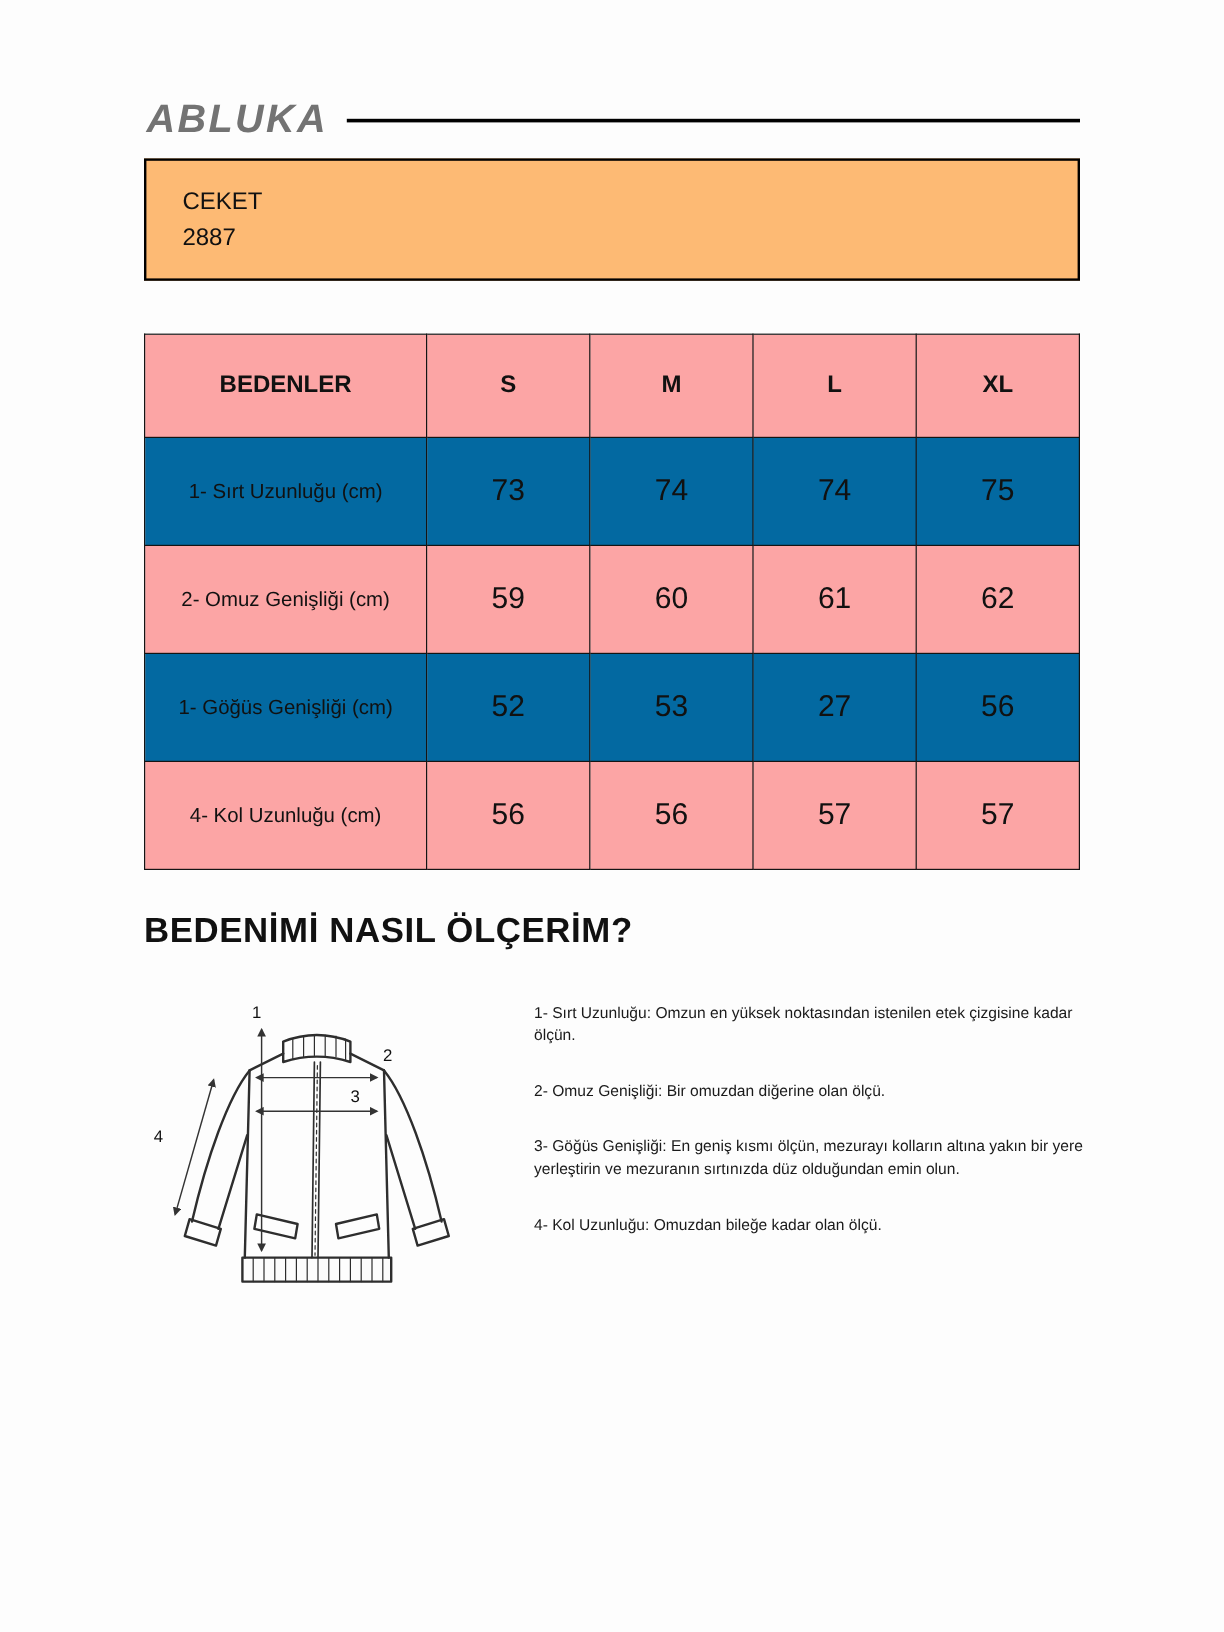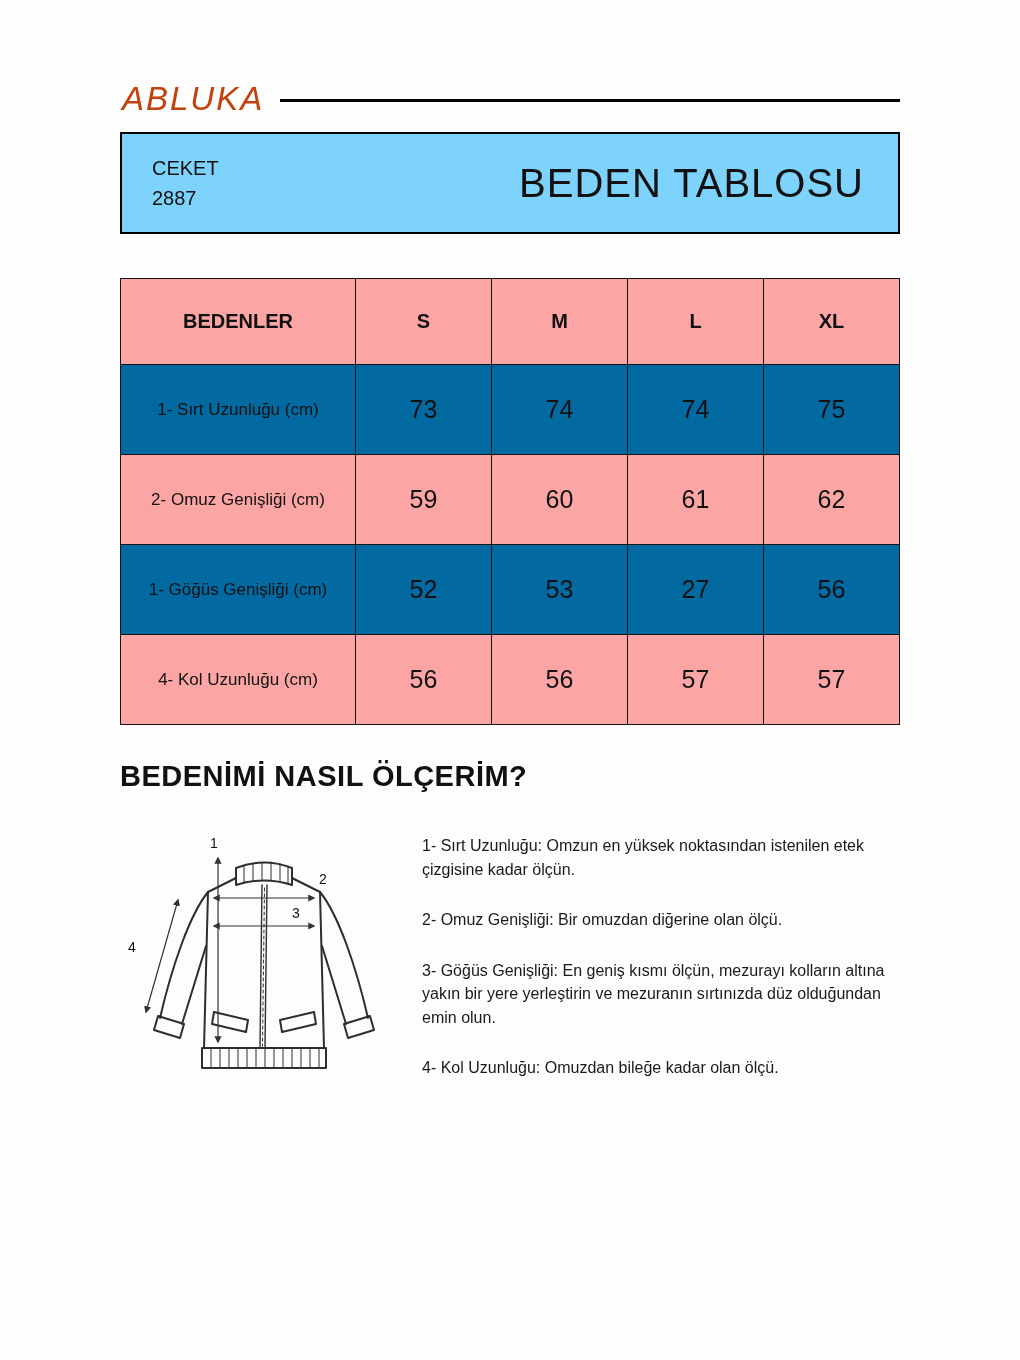--- a/index.html
+++ b/index.html
@@ -11,31 +11,31 @@
     color: #111;
   }
   .page { position: relative; width: 1020px; height: 1360px; background: #fdfdfd; overflow: hidden; }
 
   
   .brand-row {
     position: absolute; top: 80px; left: 122px; right: 120px;
     display: flex; align-items: center;
   }
   .logo {
-    font-size: 33px; font-weight: 400; font-style: italic;
-    letter-spacing: 2px; color: #c2410c; white-space: nowrap;
+    font-size: 33px; font-weight: 700; font-style: italic;
+    letter-spacing: 2px; color: #737373; white-space: nowrap;
   }
   .rule { flex: 1; height: 3px; background: #000; margin-left: 16px; margin-top: 2px; }
 
   
   .title-box {
     position: absolute; top: 132px; left: 120px; width: 780px; height: 102px;
     border: 2px solid #000;
     display: flex; align-items: center; justify-content: space-between;
-    padding: 0 34px 0 30px; background: #7dd3fc;
+    padding: 0 34px 0 30px; background: #fdba74;
   }
   .product-meta { font-size: 20px; line-height: 1.5; color: #111; }
   .table-title { font-size: 40px; font-weight: 400; letter-spacing: 1px; color: #111; }
 
   
   .size-table {
     position: absolute; top: 278px; left: 120px; width: 780px;
     border-collapse: collapse; table-layout: fixed;
   }
   .size-table th, .size-table td {
@@ -51,41 +51,40 @@
   
   .measure-heading {
     position: absolute; top: 760px; left: 120px; margin: 0;
     font-size: 29px; font-weight: 800; letter-spacing: 0.5px; color: #111;
   }
   .diagram { position: absolute; top: 826px; left: 118px; width: 295px; height: 300px; }
   .diagram svg { display: block; }
   .diagram text { font-family: "Liberation Sans", sans-serif; font-size: 14px; fill: #111; }
 
   .instructions {
-    position: absolute; top: 834px; left: 422px; width: 486px;
-    font-size: 16px; line-height: 1.47; color: #1a1a1a;
+    position: absolute; top: 834px; left: 445px; width: 486px;
+    font-size: 13px; line-height: 1.47; color: #1a1a1a;
   }
   .instructions p { margin: 0 0 27px 0; }
 </style>
 </head>
 <body>
 
 <div class="page">
 
   <div class="brand-row">
     <span class="logo">ABLUKA</span>
     <span class="rule"></span>
   </div>
 
   <div class="title-box">
     <div class="product-meta">
       <div>CEKET</div>
       <div>2887</div>
     </div>
-    <div class="table-title">BEDEN TABLOSU</div>
   </div>
 
   <table class="size-table">
     <colgroup>
       <col style="width:235px">
         <col>
         <col>
         <col>
         <col>
     </colgroup>

